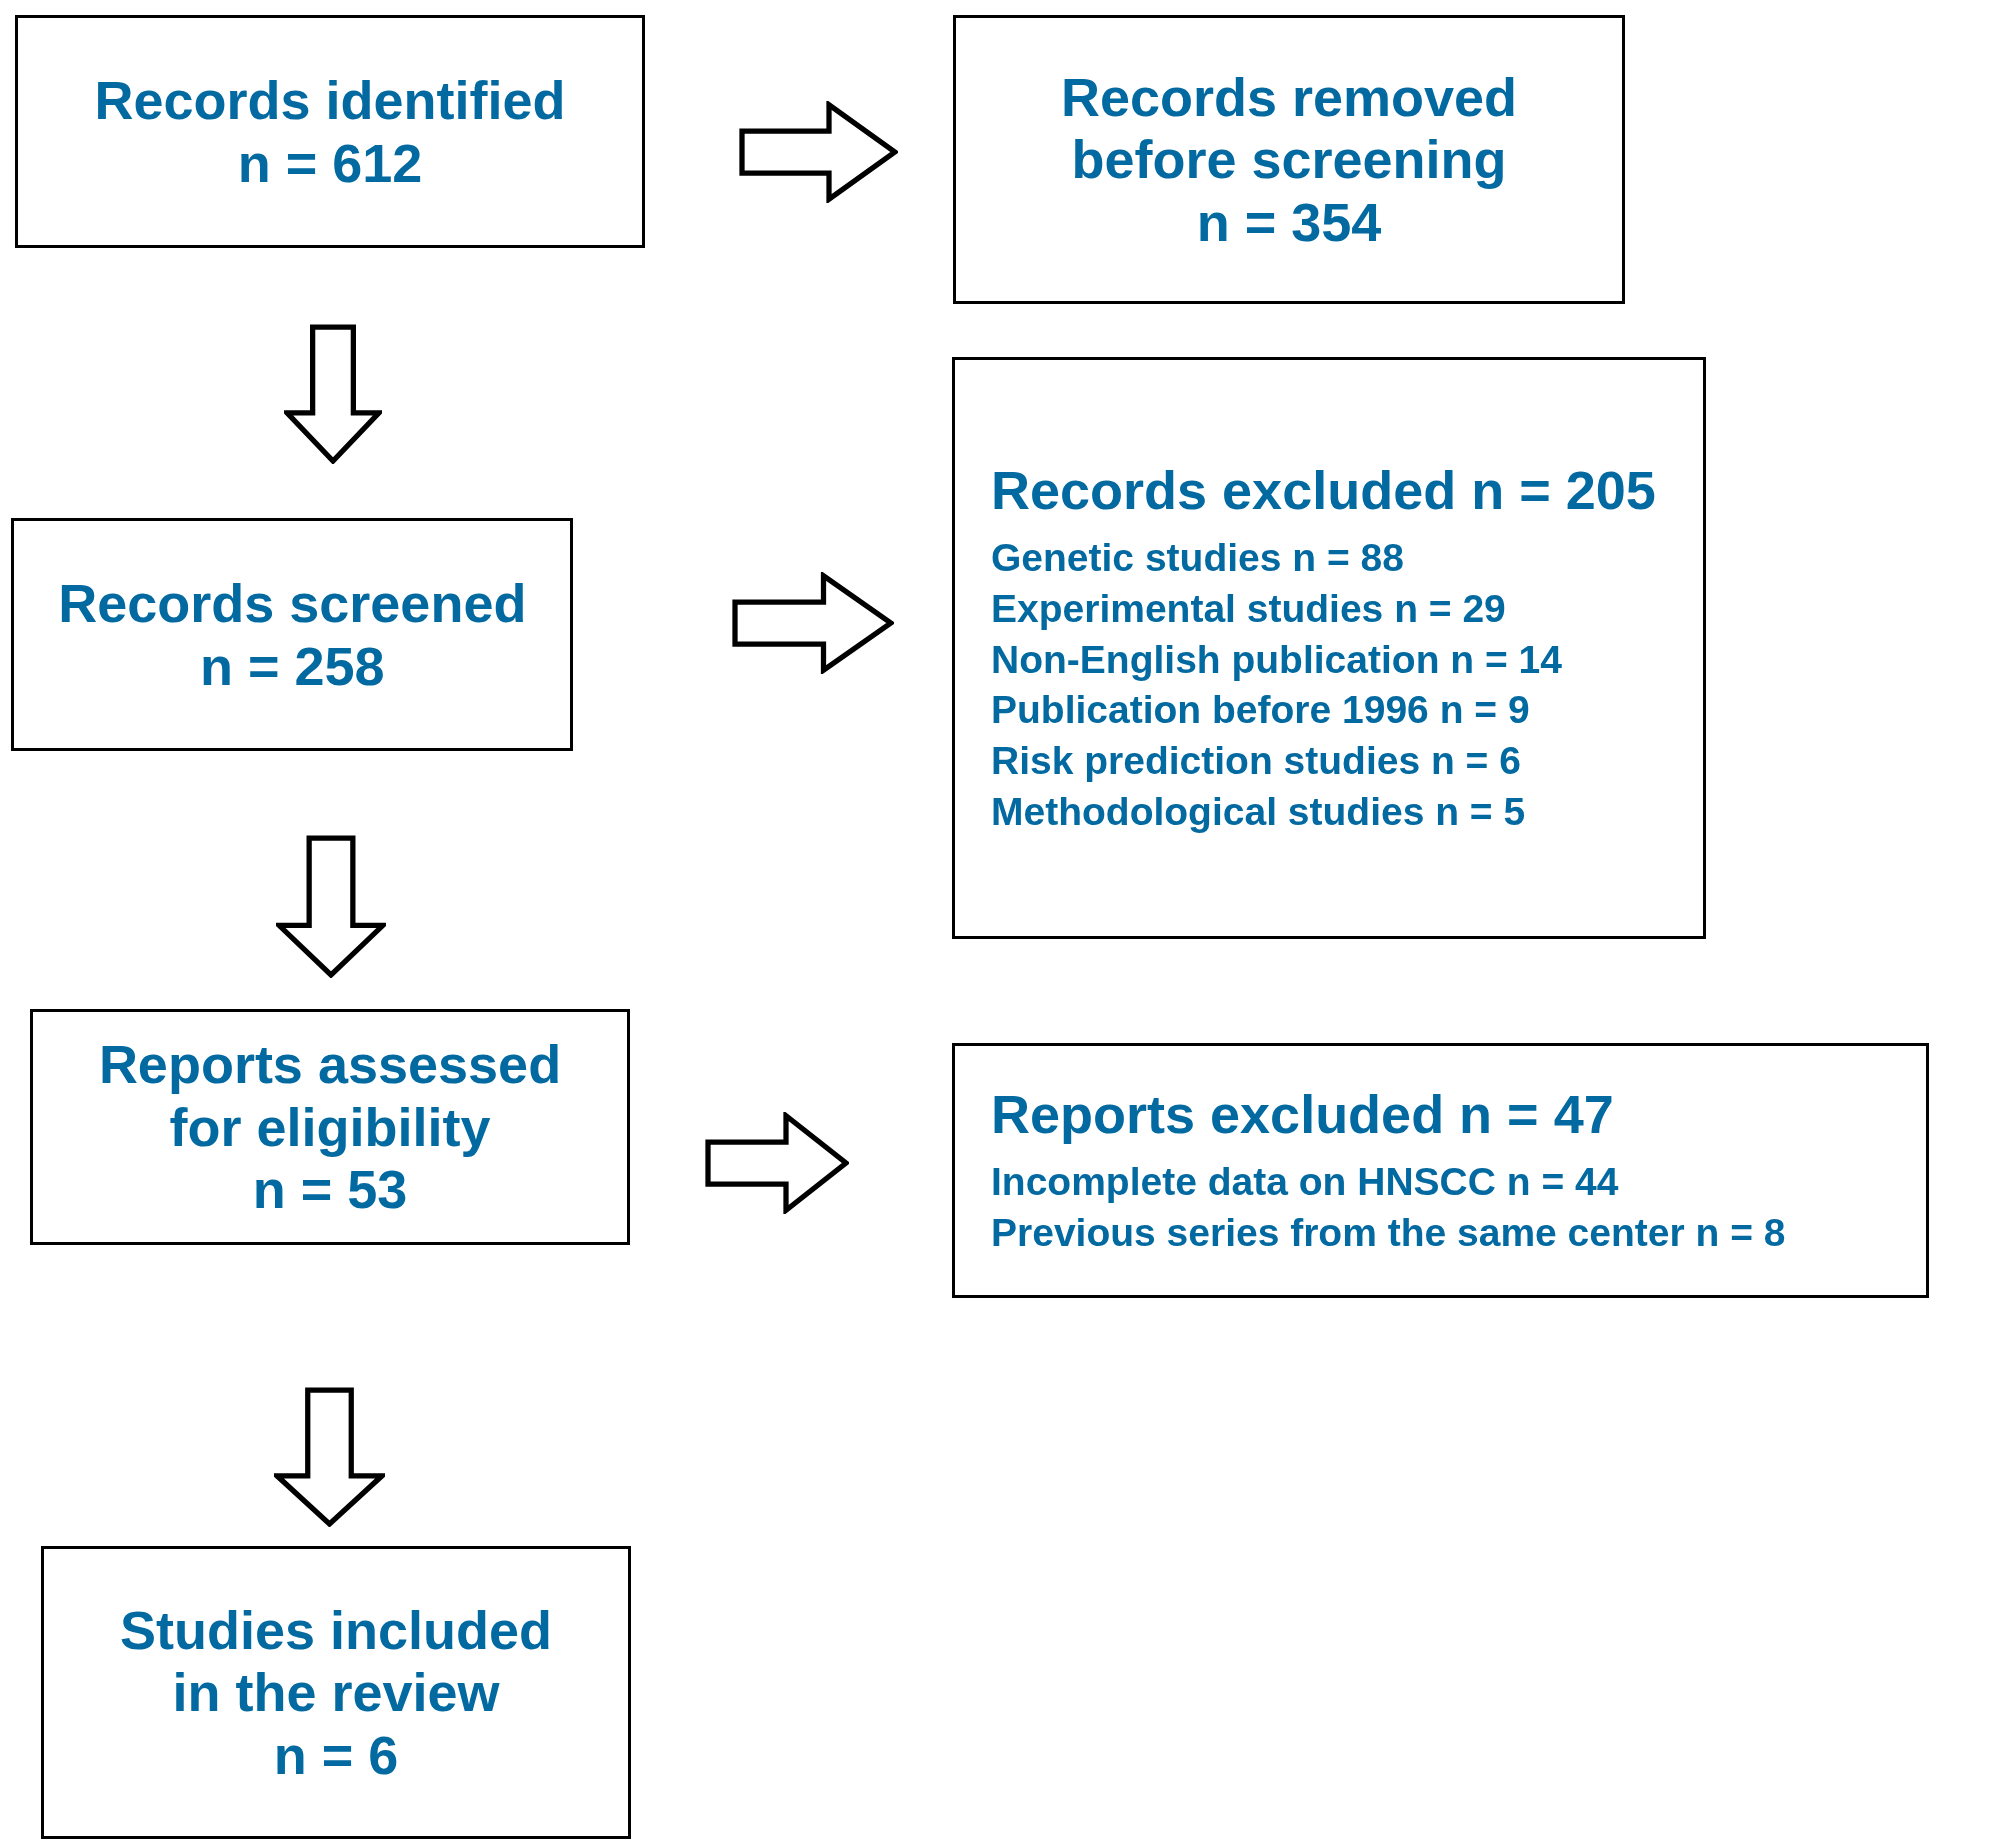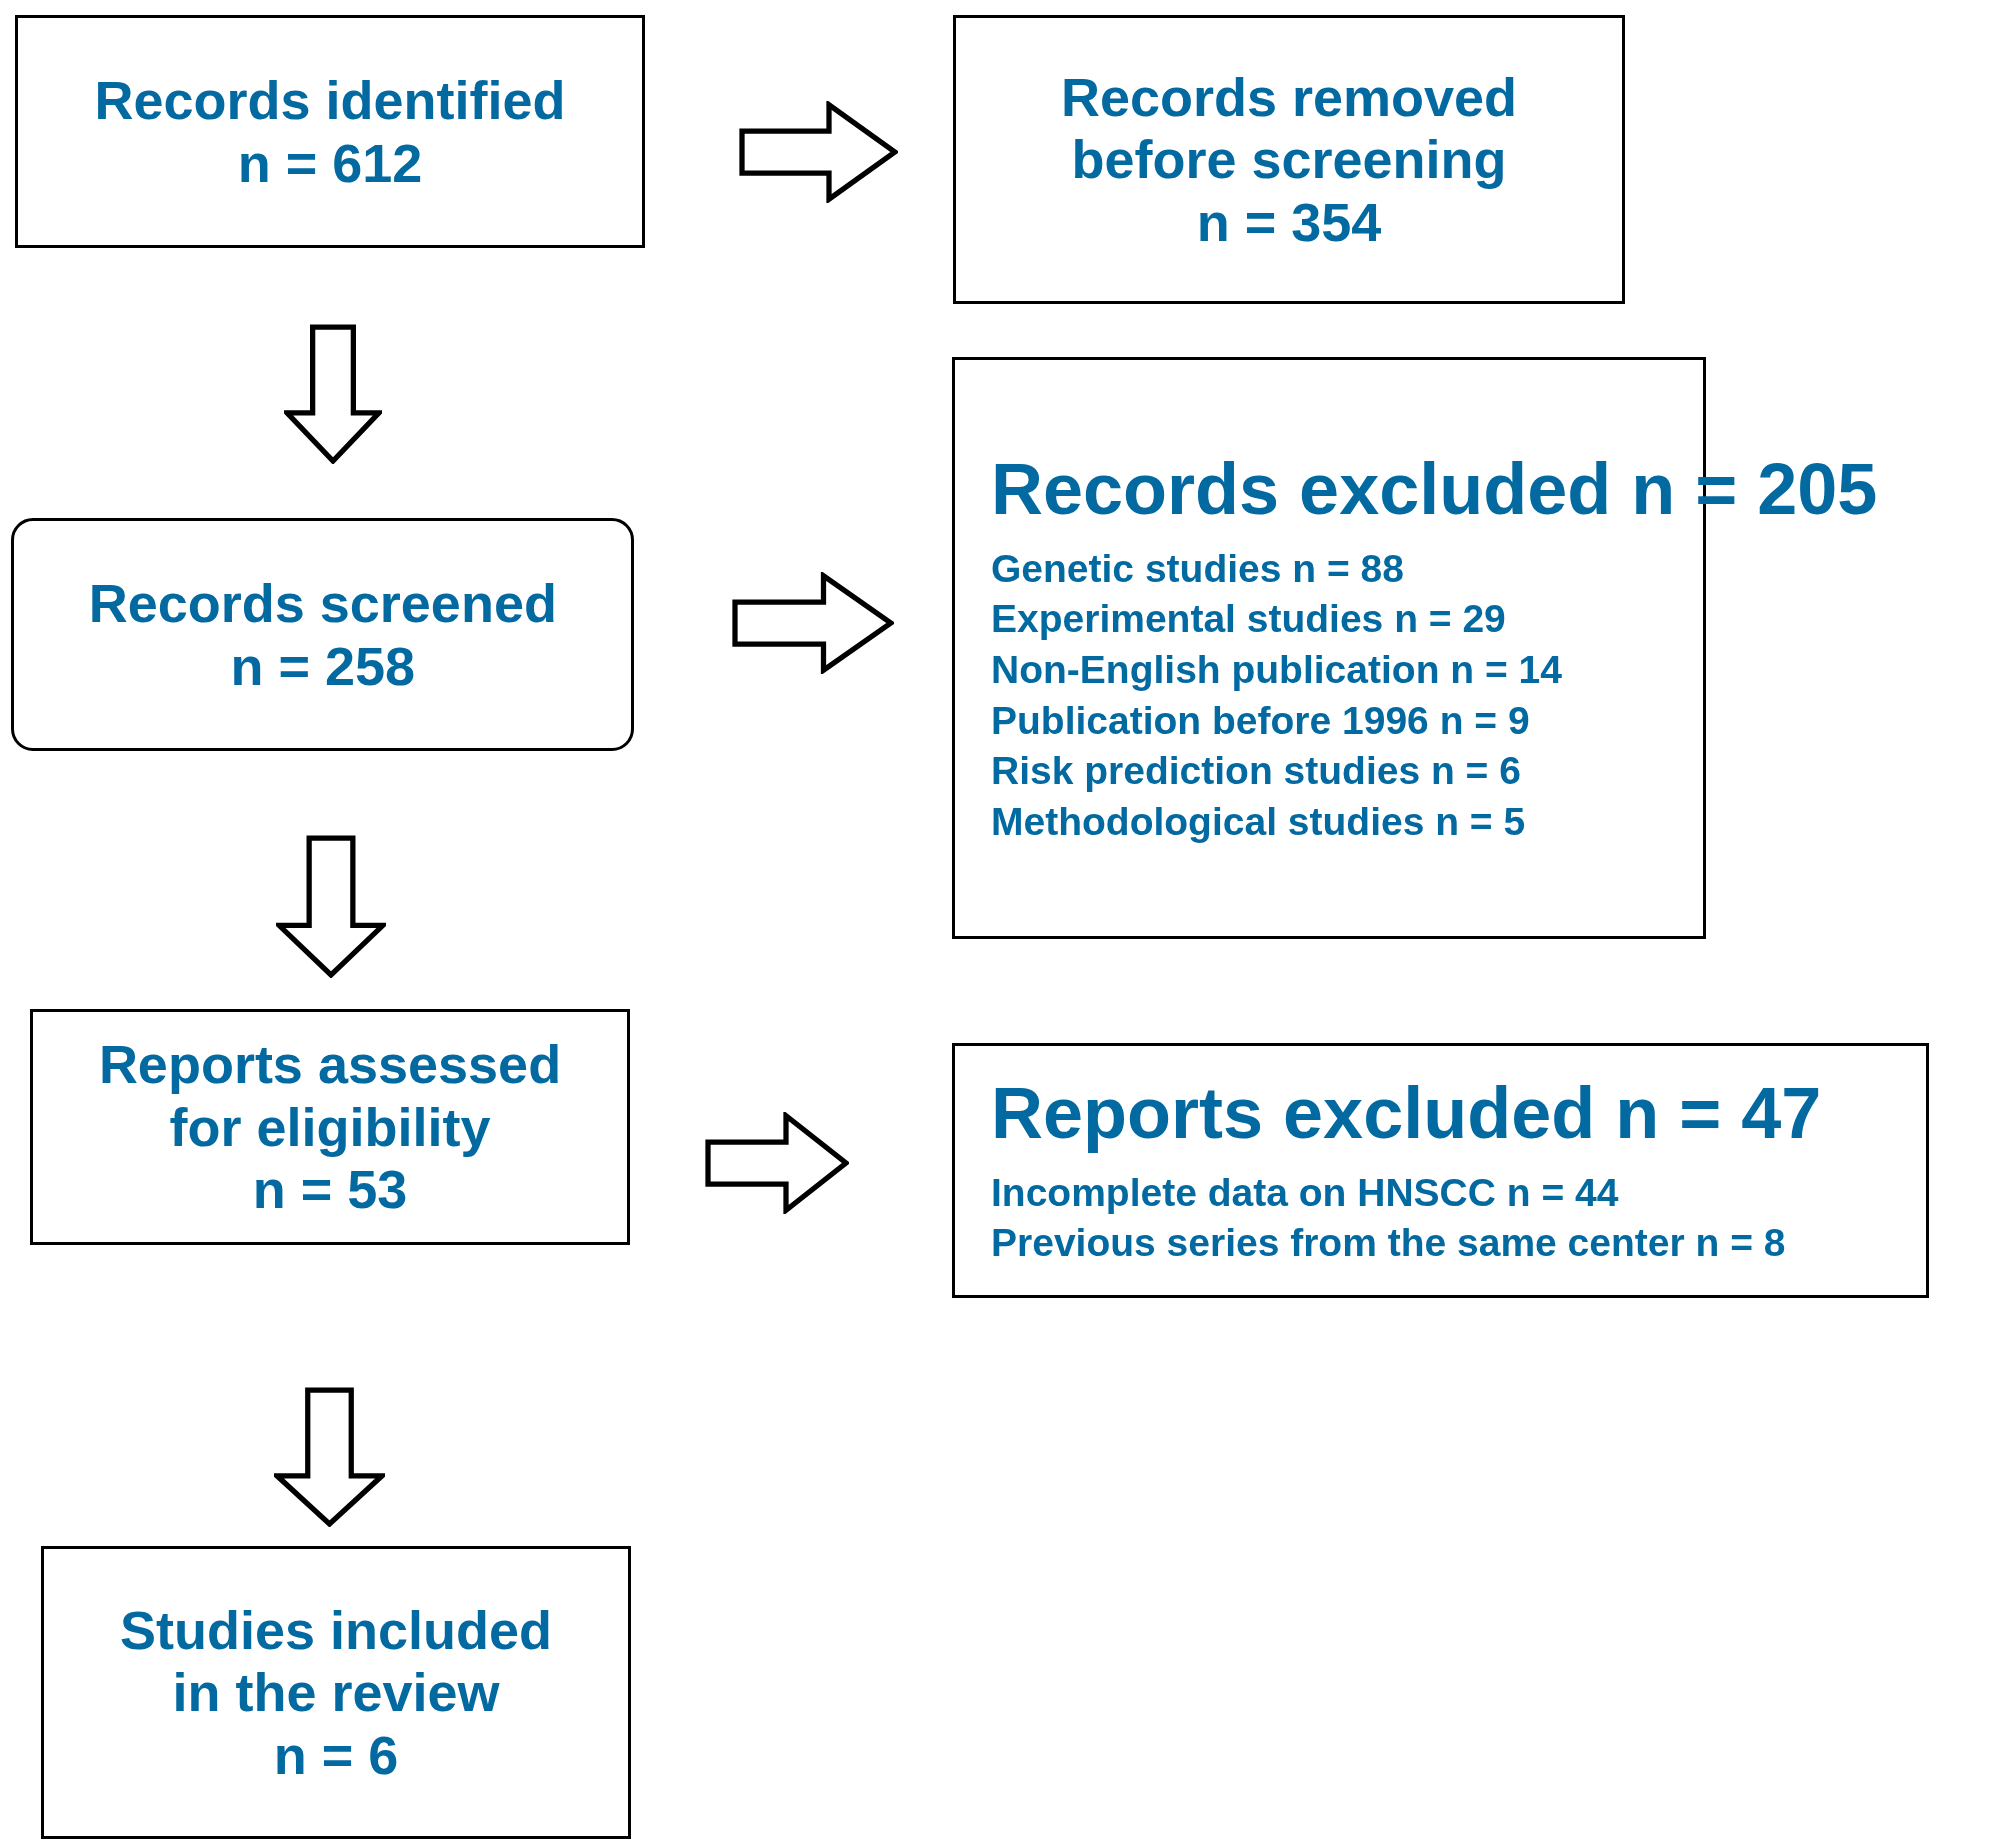--- a/index.html
+++ b/index.html
@@ -34,21 +34,21 @@
     padding-left: 36px;
     padding-right: 13.5px;
   }
   .line {
     font-weight: bold;
     color: #0369a1;
     line-height: 1.16;
     white-space: nowrap;
   }
   .lg { font-size: 54px; }
-  .head { font-size: 72px; margin-bottom: 12px; }
+  .head { font-size: 54px; margin-bottom: 12px; }
   .reason { font-size: 39px; line-height: 1.30; }
   .arrow {
     position: absolute;
   }
   .arrow svg { display: block; width: 100%; height: 100%; }
 </style>
 </head>
 <body>
 
 <div id="canvas">
@@ -69,21 +69,21 @@
     <div class="line lg">before screening</div>
     <div class="line lg">n = 354</div>
   </div>
 
   <div class="arrow" style="left:284px; top:324px; width:98px; height:140px;">
     <svg viewBox="0 0 130 186" preserveAspectRatio="none">
       <polygon points="38,4 92,4 92,118 126,118 65,182 4,118 38,118" fill="#ffffff" stroke="#000000" stroke-width="7" stroke-linejoin="miter"></polygon>
     </svg>
   </div>
 
-  <div class="flow-box box-centered" style="left:11.3px; top:518px; width:623px; height:233px;border-radius:22px;">
+  <div class="flow-box box-centered" style="left:11.3px; top:518px; width:562px; height:233px;">
     <div class="line lg">Records screened</div>
     <div class="line lg">n = 258</div>
   </div>
 
   <div class="arrow" style="left:732px; top:572px; width:162px; height:102px;">
     <svg viewBox="0 0 216 136" preserveAspectRatio="none">
       <polygon points="4,40 122,40 122,5 212,68 122,131 122,96 4,96" fill="#ffffff" stroke="#000000" stroke-width="7" stroke-linejoin="miter"></polygon>
     </svg>
   </div>
 

